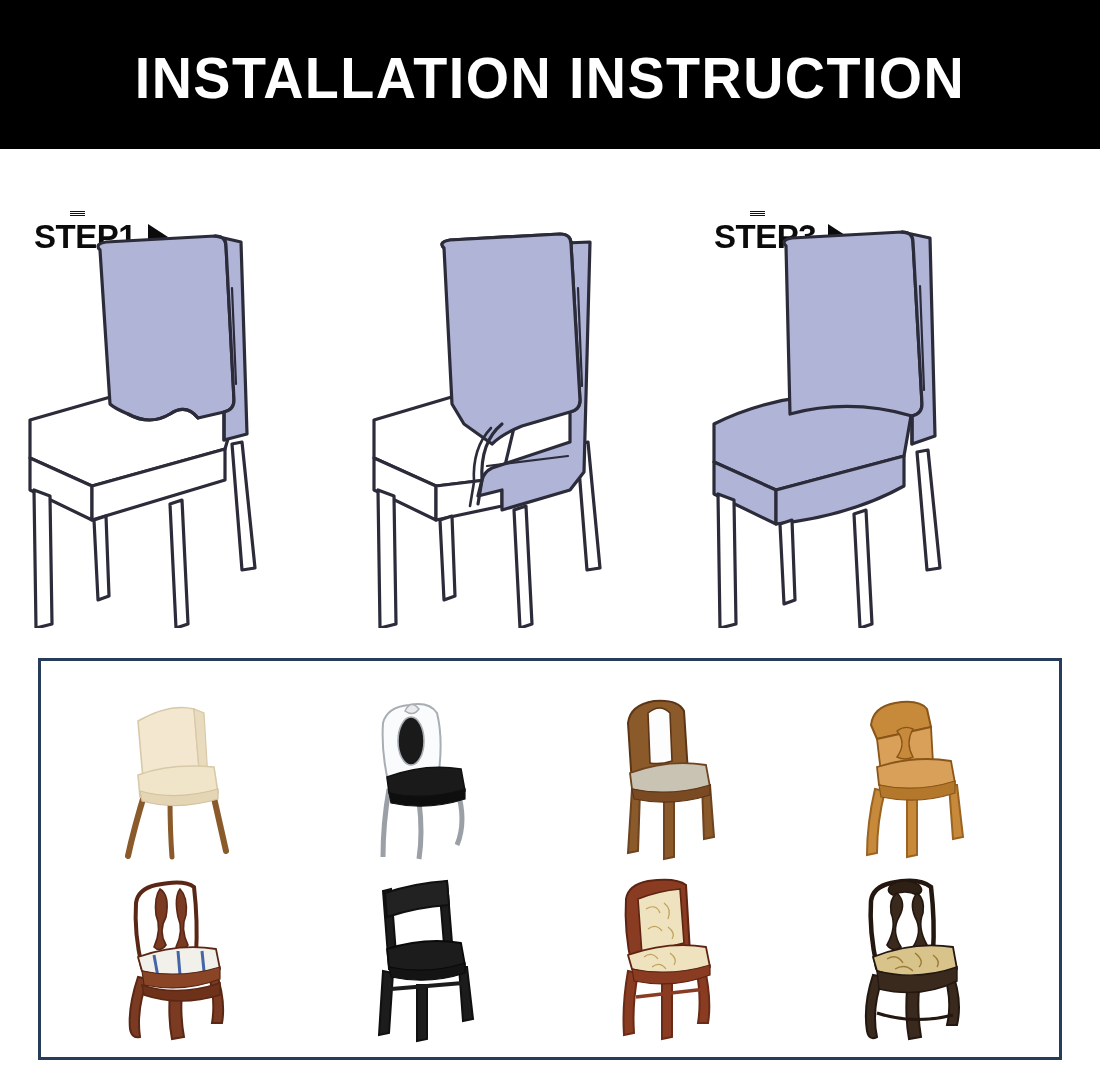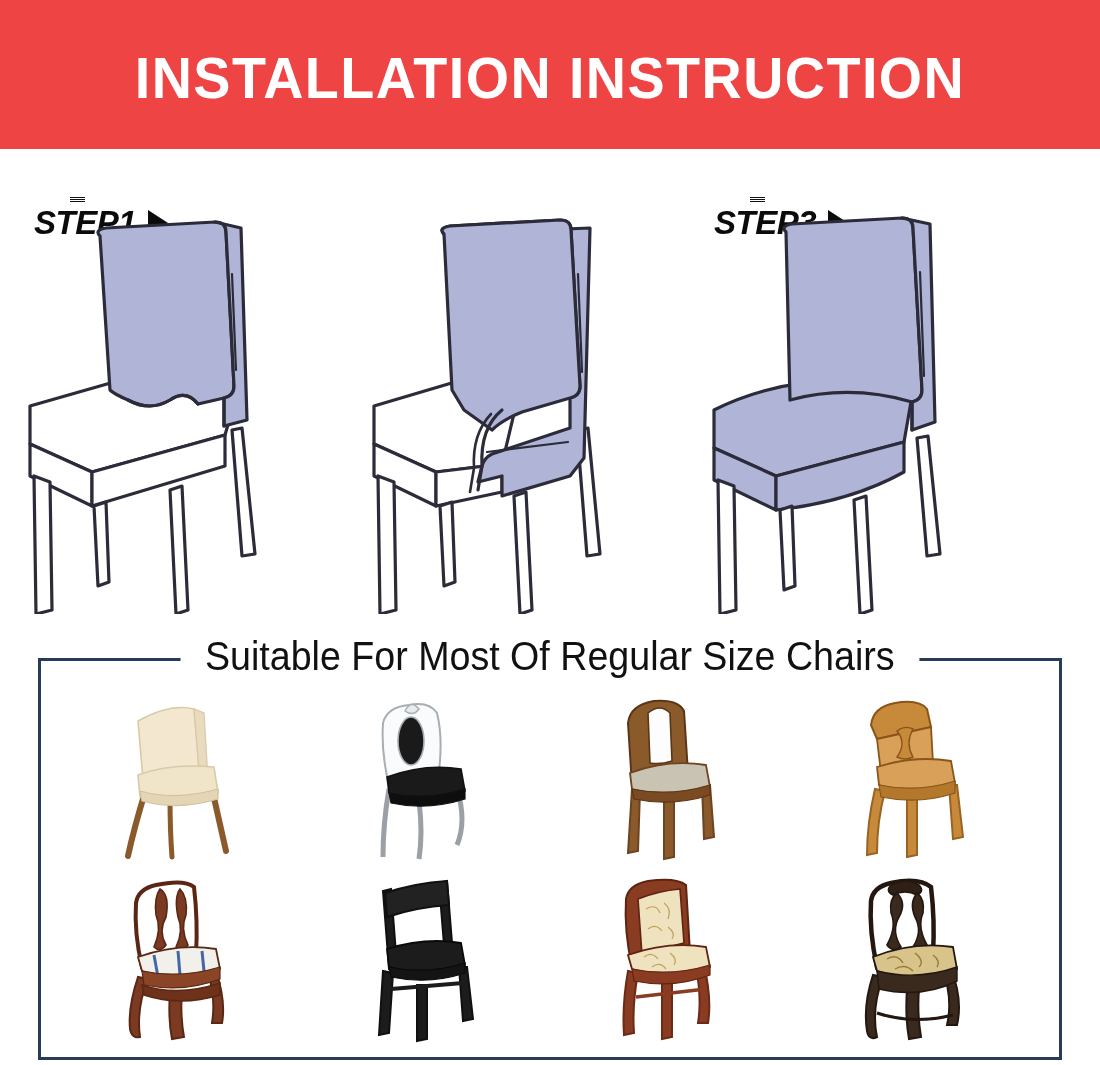--- a/index.html
+++ b/index.html
@@ -18,21 +18,21 @@
     background: #ffffff;
     overflow: hidden;
   }
 
   
   #header-banner {
     position: absolute;
     left: 0; top: 0;
     width: 1100px;
     height: 149px;
-    background: #ef4444;
+    background: #000000;
   }
   #header-title {
     position: absolute;
     left: 0;
     top: 44px;
     width: 1100px;
     text-align: center;
     color: #ffffff;
     font-family: "Liberation Sans Narrow", "Liberation Sans", sans-serif;
     font-weight: bold;
@@ -45,24 +45,23 @@
   
   #steps-row {
     position: absolute;
     left: 0;
     top: 160px;
     width: 1100px;
     height: 460px;
   }
   .step-col {
     position: absolute;
-    top: 2px;
+    top: 16px;
     width: 340px;
     height: 460px;
-    font-style: italic;
   }
   .step-col.c1 { left: 10px; }
   .step-col.c2 { left: 352px; }
   .step-col.c3 { left: 690px; }
 
   .step-label {
     position: absolute;
     top: 42px;
     left: 24px;
     display: flex;
@@ -259,23 +258,20 @@
             <path d="M222 188 L222 216" fill="none"></path>
             <path d="M230 58 L234 162" stroke-width="2.2" fill="none"></path>
           </g>
         </svg>
       </div>
       <span class="sr-only">Slipcover fully fitted over backrest and seat</span>
     </div>
   </div>
 
   <div id="suitable-box"></div>
-  <div id="suitable-title-wrap">
-    <span id="suitable-title">Suitable For Most Of Regular Size Chairs</span>
-  </div>
 
   <div id="chair-grid">
 
     <div class="chair-cell">
       <svg viewBox="0 0 150 175" width="150" height="175" aria-hidden="true">
         <g stroke="#8A5A2B" stroke-width="2" fill="none" stroke-linecap="round">
           <path d="M38 96 Q26 135 20 163" stroke-width="6"></path>
           <path d="M62 104 Q62 138 64 164" stroke-width="5"></path>
           <path d="M104 96 Q112 132 118 158" stroke-width="6"></path>
         </g>

